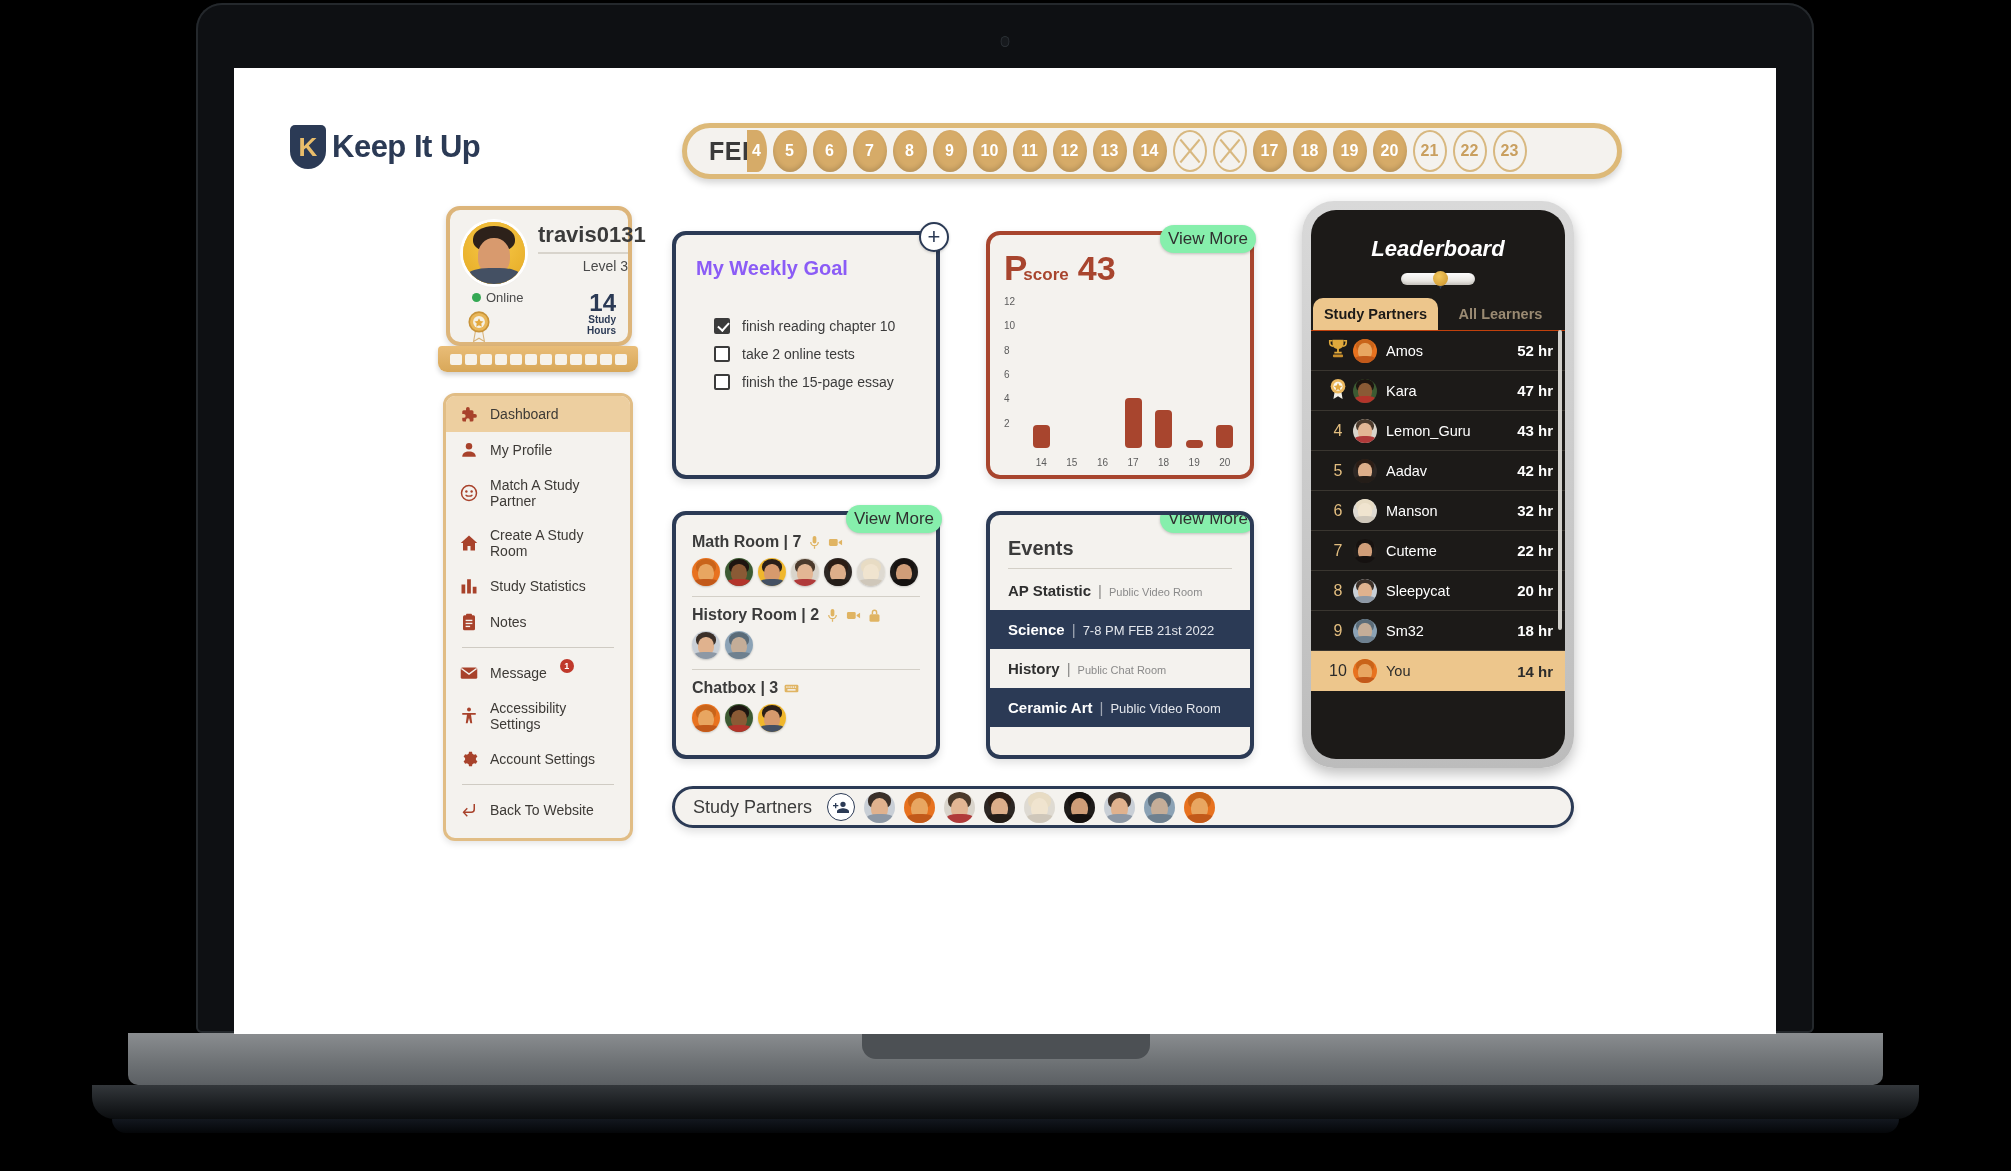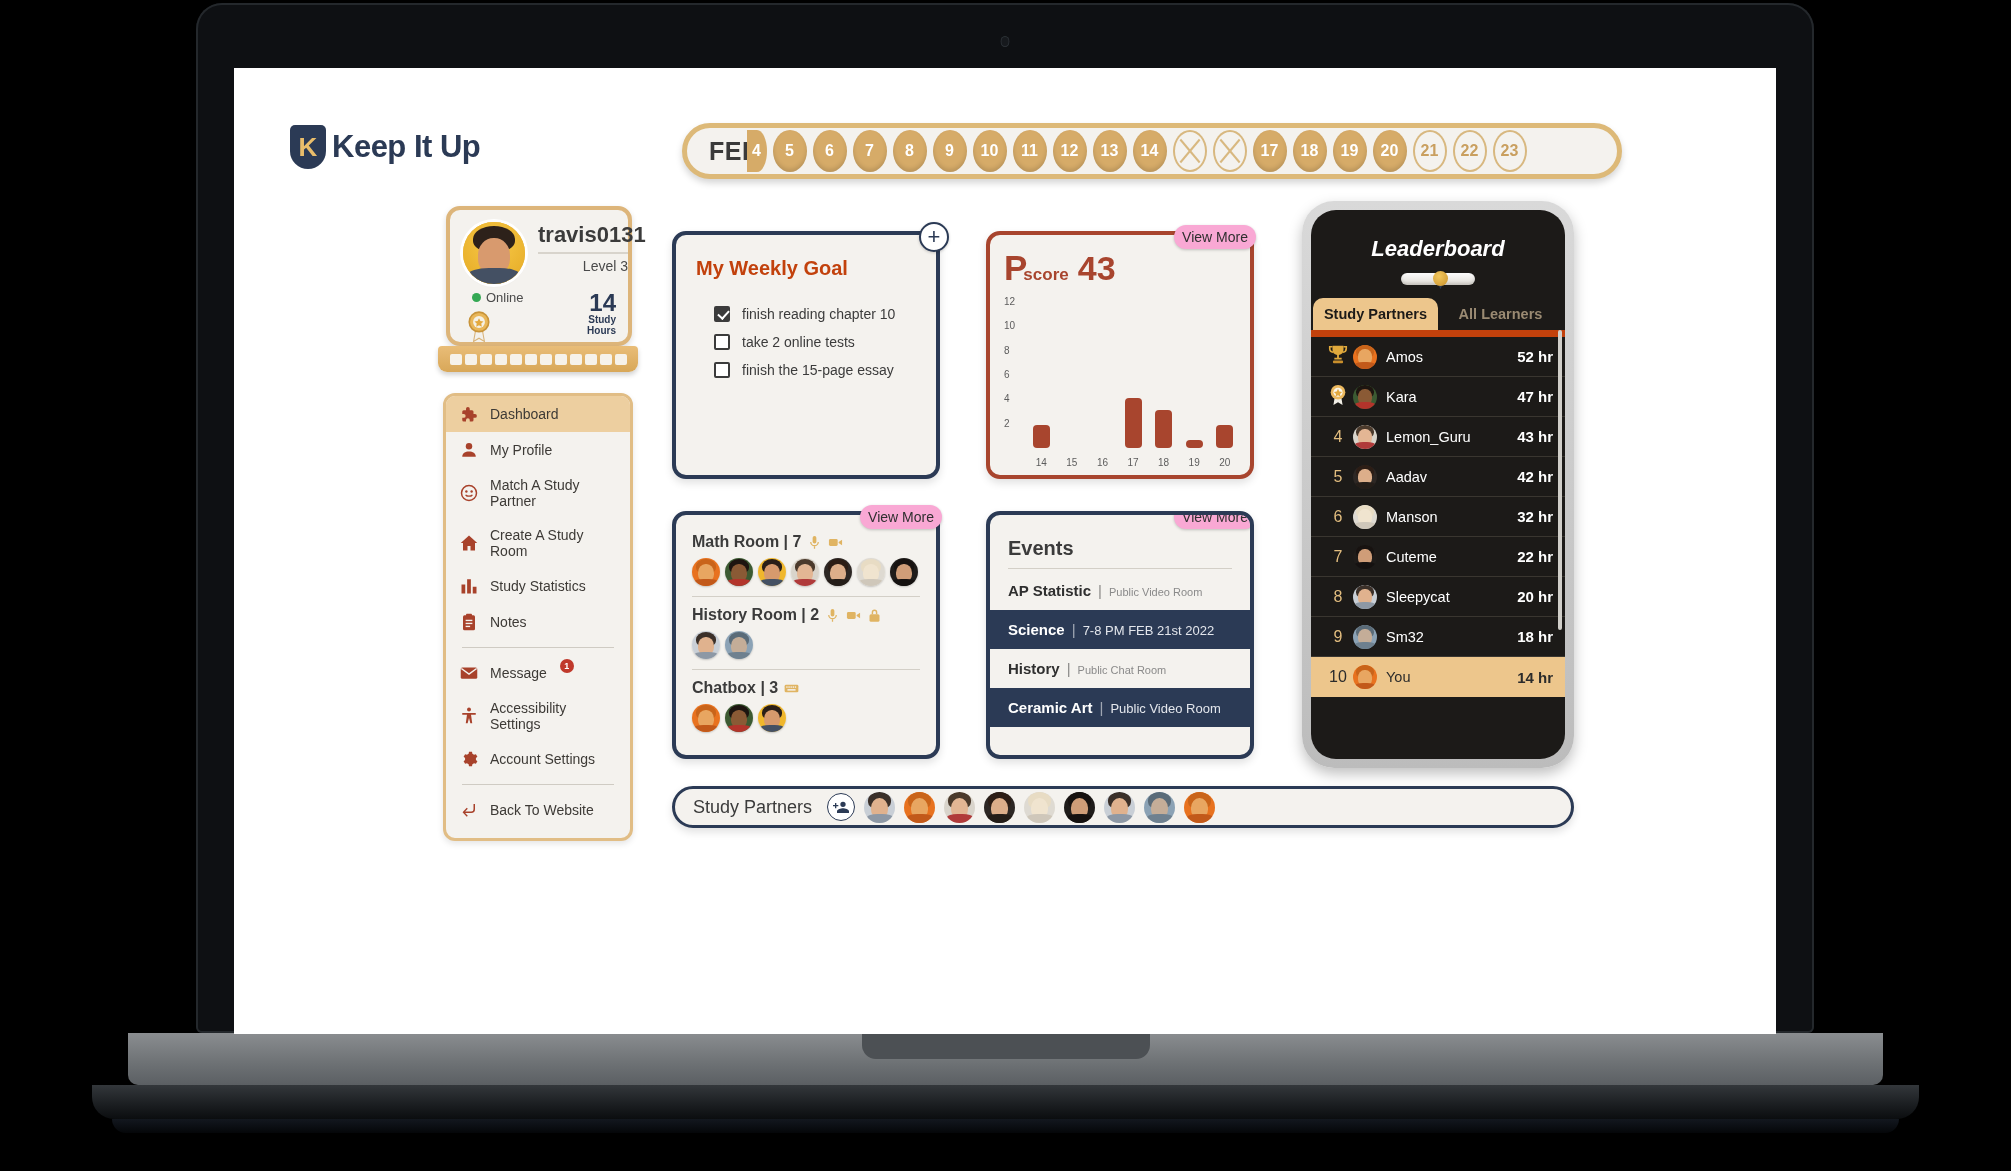--- a/index.html
+++ b/index.html
@@ -127,28 +127,28 @@
     display: inline-flex; align-items: center; justify-content: center;
     position: relative; top: -7px; left: 1px;
   }
 
   
   .card { position: absolute; background: #f4f2ee; border-radius: 14px; box-shadow: 0 4px 8px rgba(0,0,0,.12); }
   .card.navy { border: 4px solid #2b3a55; }
   .card.rust { border: 4px solid #a8452e; }
 
   .viewmore {
-    position: absolute; right: -6px; top: -10px; background: #f9a8d4;
-    border-radius: 14px; font-size: 14px; padding: 4px 8px; font-weight: 500;
+    position: absolute; right: -6px; top: -10px; background: #86efac;
+    border-radius: 14px; font-size: 17px; padding: 4px 8px; font-weight: 500;
     color: #2f2f2f; box-shadow: 0 1px 3px rgba(0,0,0,.22); white-space: nowrap;
   }
 
   
   #weekly-goal { left: 438px; top: 163px; width: 268px; height: 248px; padding: 22px 20px; }
-  .wg-title { font-size: 20px; font-weight: bold; color: #c2410c; margin-bottom: 20px; }
+  .wg-title { font-size: 20px; font-weight: bold; color: #8b5cf6; margin-bottom: 32px; }
   .wg-item { display: flex; align-items: center; gap: 12px; padding: 6px 0 6px 18px; font-size: 14px; color: #3b3b3b; }
   .cbx { width: 16px; height: 16px; border: 2px solid #3b3b3b; border-radius: 2px; flex: 0 0 16px; position: relative; background: #fff; }
   .cbx.checked { background: #3b3b3b; }
   .cbx.checked::after {
     content: ""; position: absolute; left: 4px; top: 0px; width: 5px; height: 9px;
     border: solid #fff; border-width: 0 2px 2px 0; transform: rotate(42deg);
   }
   .plus-btn {
     position: absolute; right: -13px; top: -13px; width: 30px; height: 30px; border-radius: 50%;
     background: #fff; border: 2px solid #2b3a55; color: #2b3a55;
@@ -203,21 +203,21 @@
   .diploma { margin: 8px auto 4px auto; width: 74px; height: 18px; position: relative; }
   .dip-body { position:absolute; left:0; top:3px; width: 74px; height: 12px; border-radius: 6px;
               background: linear-gradient(#fcfcfc,#dedbd4); box-shadow: inset 0 -2px 3px rgba(0,0,0,.12); }
   .dip-seal { position:absolute; left: 32px; top: 1px; width: 15px; height: 15px; border-radius: 50%;
               background: radial-gradient(circle at 40% 35%, #f2c75c, #c9912c); }
   .dip-rib { position:absolute; left: 36px; top: 12px; width: 7px; height: 7px; background:#2b3a55; clip-path: polygon(0 0,100% 0,50% 100%); }
   .lb-tabs { display: flex; margin-top: 10px; padding: 0 2px; }
   .lb-tab { flex: 1; text-align: center; font-size: 14.5px; font-weight: bold; padding: 8px 0; }
   .lb-tab.active { background: #edc68c; color: #1c1a18; border-radius: 10px 10px 0 0; }
   .lb-tab.inactive { color: #9a8a72; }
-  .lb-list { border-top: 7px solid #c2410c; }
+  .lb-list { border-top: 1px solid #c2410c; }
   .lb-row { display: flex; align-items: center; padding: 6px 12px; height: 40px; border-bottom: 1px solid #3a3630; }
   .lb-rank { width: 30px; flex: 0 0 30px; text-align: center; font-size: 16px; color: #e2bd7f; font-weight: 500; }
   .lb-rank svg { width: 22px; height: 22px; }
   .lb-ava { width: 24px; height: 24px; border-radius: 50%; flex: 0 0 24px; overflow: hidden; margin-right: 9px; }
   .lb-name { flex: 1; font-size: 14.5px; color: #fff; }
   .lb-hr { font-size: 15px; color: #fff; font-weight: bold; }
   .lb-row.me { background: #edc68c; border-bottom: none; }
   .lb-row.me .lb-name, .lb-row.me .lb-hr { color: #2b2b2b; }
   .lb-row.me .lb-rank { color: #2b2b2b; }
   .lb-scroll { position: absolute; right: 3px; top: 120px; width: 4px; height: 300px; background: #d0cec9; border-radius: 2px; }

